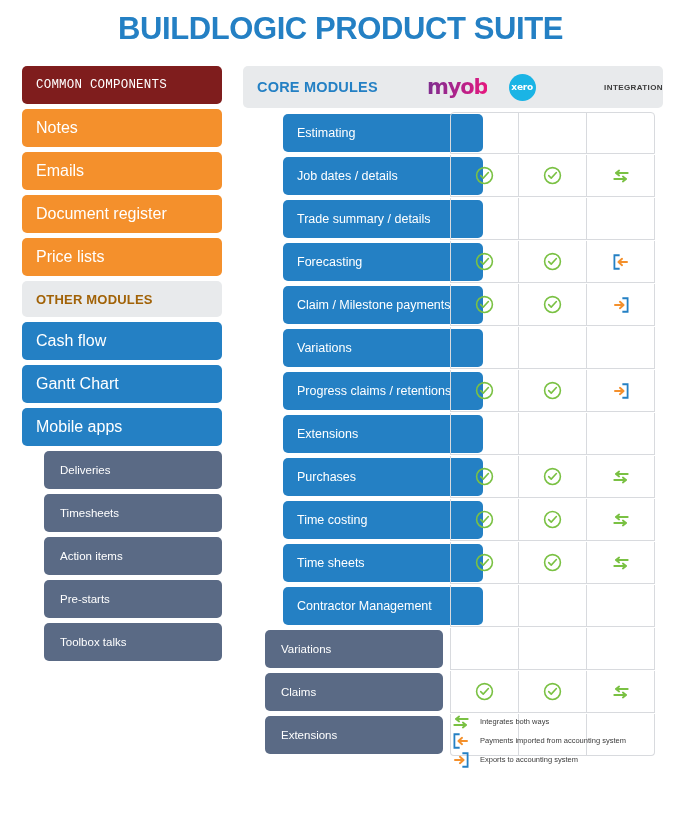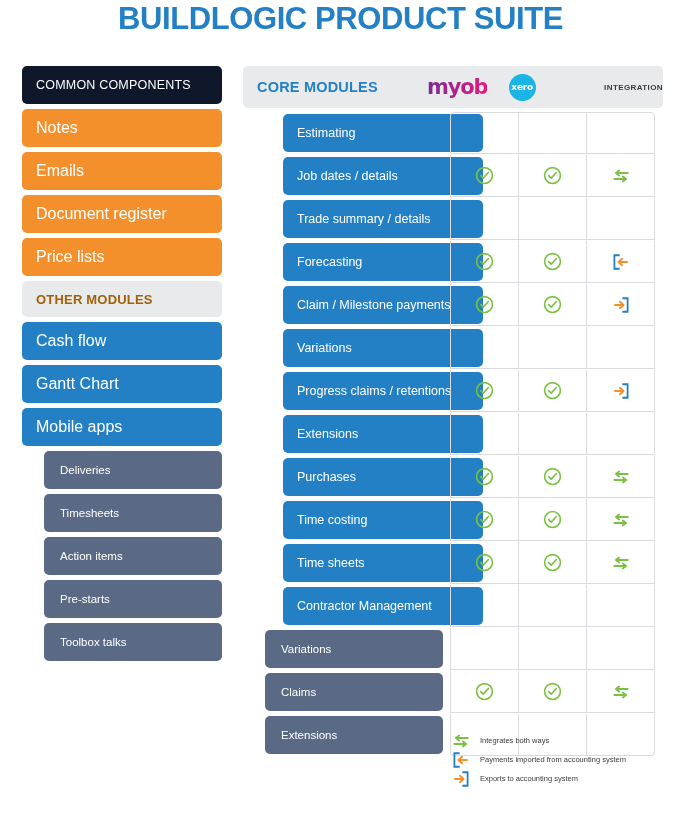--- a/index.html
+++ b/index.html
@@ -15,21 +15,21 @@
   #page {
     position: relative;
     width: 681px;
     height: 814px;
     background: #ffffff;
   }
 
   
   .page-title {
     position: absolute;
-    left: 0; top: 1px;
+    left: 0; top: 11px;
     width: 681px;
     text-align: center;
     font-size: 31px;
     font-weight: bold;
     letter-spacing: -0.4px;
     color: #2480c4;
     font-family: "Liberation Sans", sans-serif;
   }
 
   
@@ -45,23 +45,24 @@
     height: 38px;
     display: flex;
     align-items: center;
     padding-left: 14px;
     margin-bottom: 5px;
     color: #ffffff;
     font-size: 16px;
   }
 
   .pill.head-orange {
-    background: #0f172a;
+    background: #7f1d1d;
     font-size: 12.5px;
     letter-spacing: .2px;
+    font-family: Liberation Mono, monospace;
   }
   .pill.orange  { background: #f4902c; }
   .pill.blue    { background: #2480c4; }
   .pill.slate   { background: #5a6a85; }
 
   .pill.head-grey {
     background: #e8eaec;
     color: #a16207;
     font-weight: bold;
     font-size: 13px;
@@ -212,21 +213,21 @@
   
   .check-icon { display:block; }
   .both-icon  { display:block; }
   .import-icon{ display:block; }
   .export-icon{ display:block; }
 
   
   .legend {
     position: absolute;
     left: 448px;
-    top: 731px;
+    top: 712px;
     width: 233px;
   }
   .legend-row {
     display: flex;
     align-items: center;
     height: 19px;
   }
   .legend-icon {
     width: 26px;
     display: flex;

